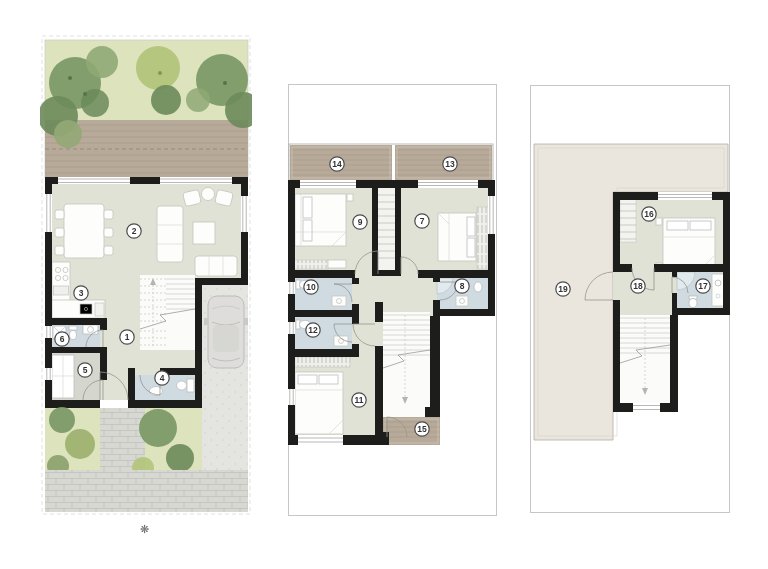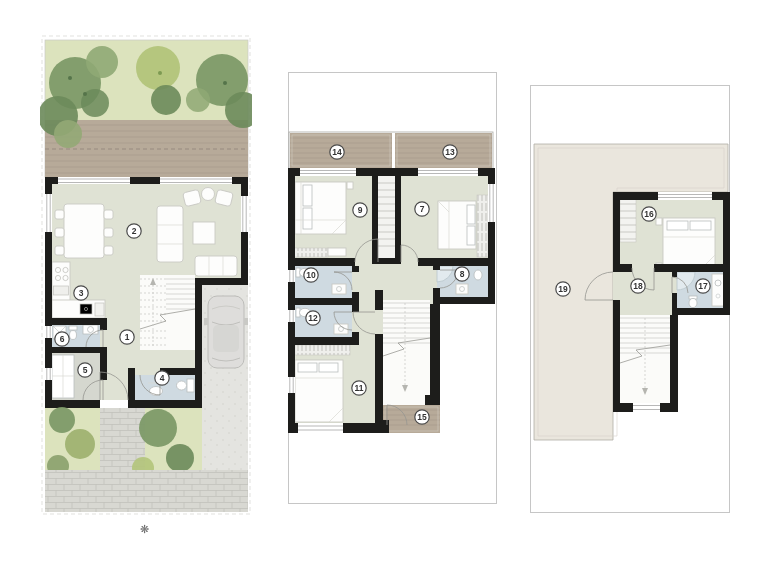--- a/index.html
+++ b/index.html
@@ -304,21 +304,21 @@
           <circle r="7.2"></circle>
           <text y="3">5</text>
         </g>
     <g class="mk" transform="translate(122,350)">
           <circle r="7.2"></circle>
           <text y="3">4</text>
         </g>
   </svg>
   </div>
 
-  <div class="plan" id="plan-first" style="left:288px;top:72px">
+  <div class="plan" id="plan-first" style="left:288px;top:84px">
   <svg width="209" height="433" viewBox="0 0 209 433">
     <rect class="frame" x="0.5" y="0.5" width="208" height="431"></rect>
     <g>
       <rect class="deck" x="2" y="61" width="102" height="35"></rect>
       <g class="dline">
             <line x1="2" y1="66" x2="104" y2="66"></line>
             <line x1="2" y1="71" x2="104" y2="71"></line>
       <line x1="2" y1="76" x2="104" y2="76"></line>
             <line x1="2" y1="81" x2="104" y2="81"></line>
       <line x1="2" y1="86" x2="104" y2="86"></line>

